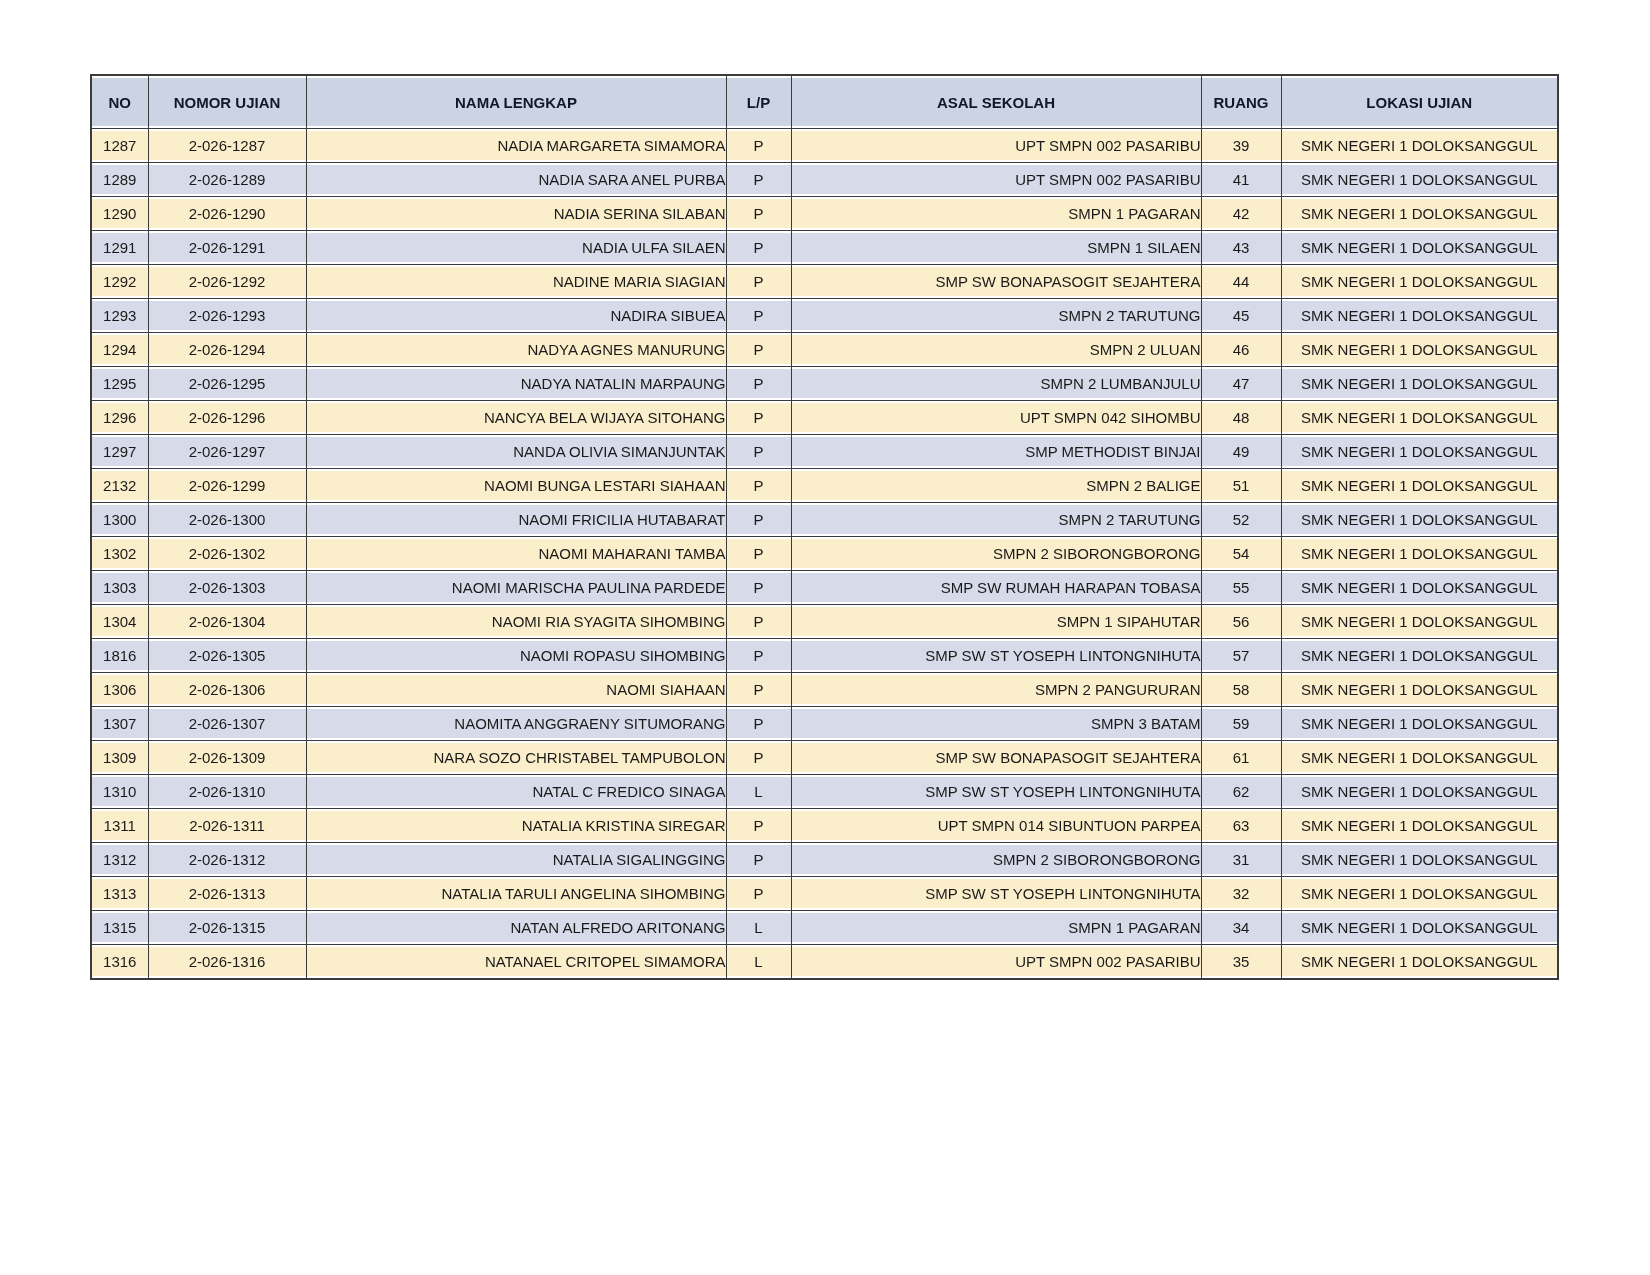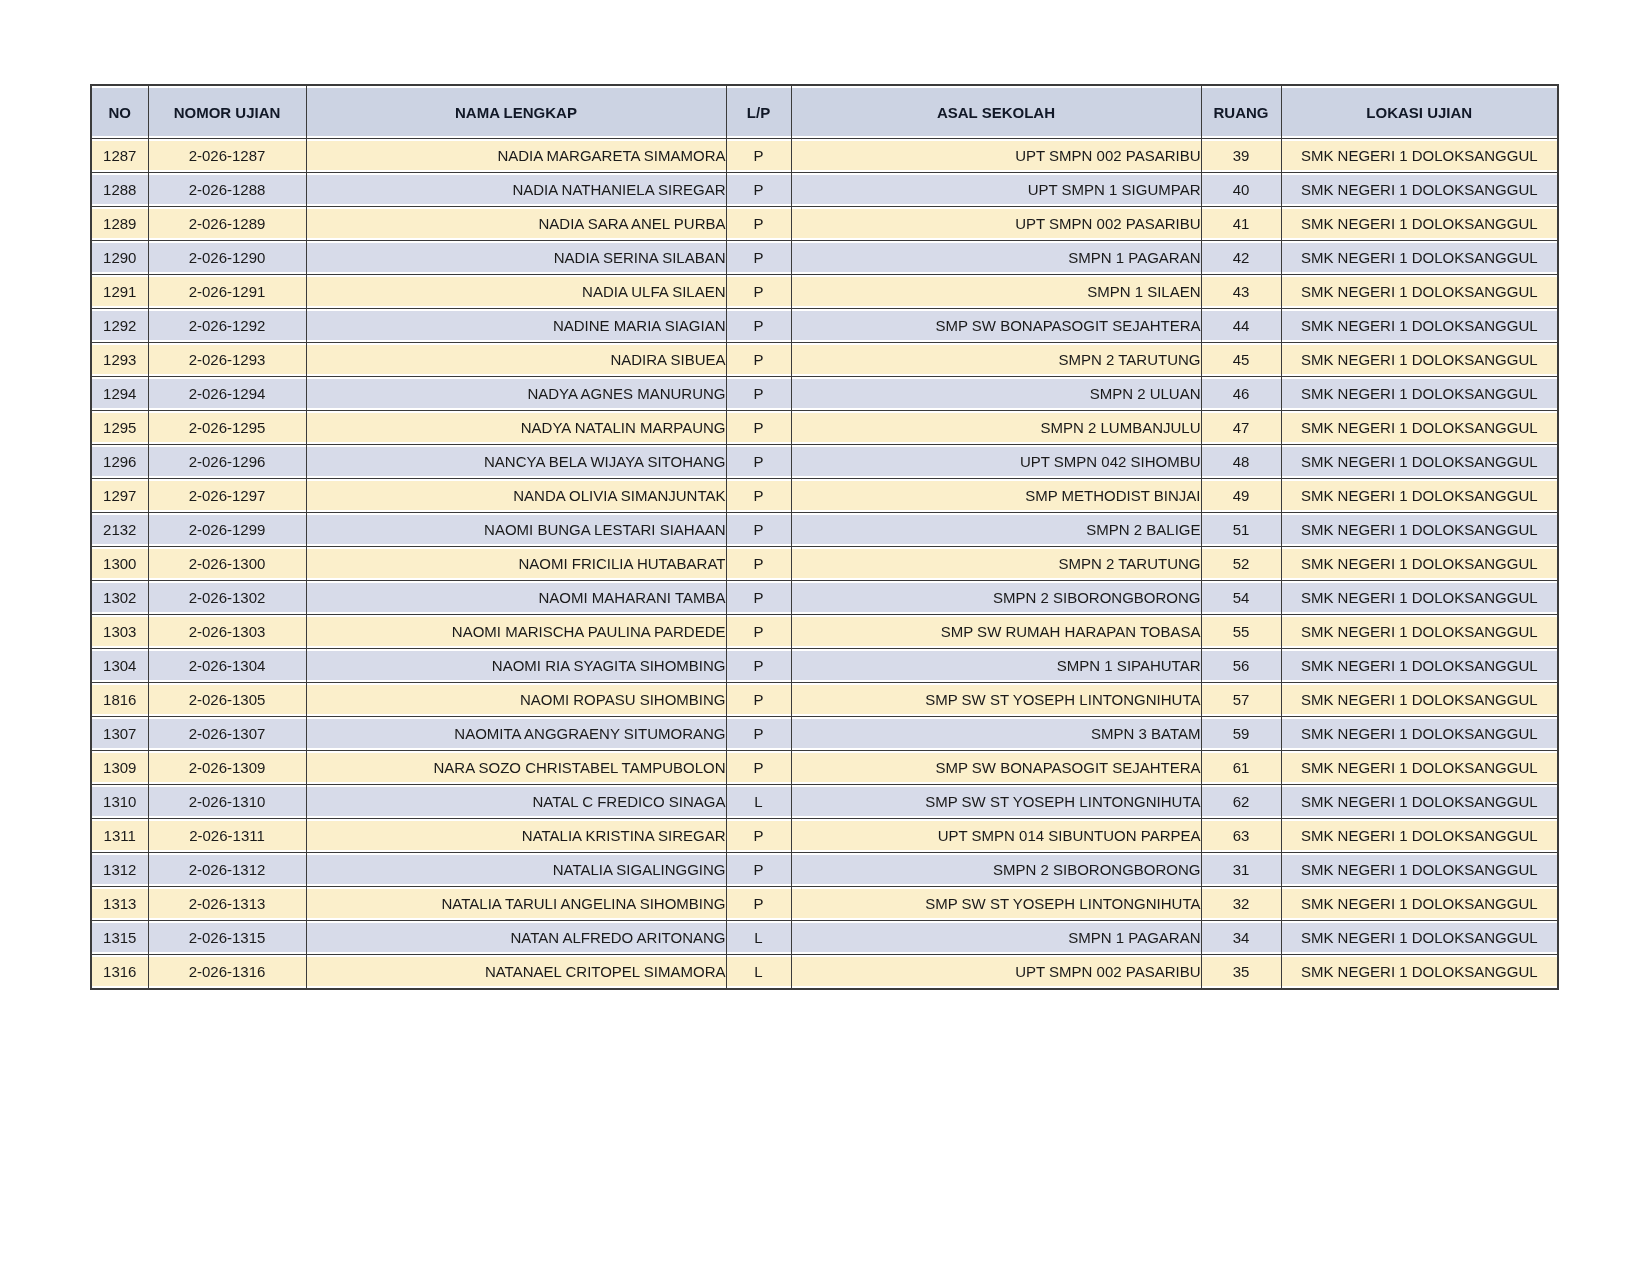--- a/index.html
+++ b/index.html
@@ -7,21 +7,21 @@
     padding: 0;
     background: #ffffff;
     width: 1650px;
     height: 1275px;
     font-family: "Liberation Sans", sans-serif;
     color: #1a1a1a;
   }
   .table-wrap {
     position: absolute;
     left: 90px;
-    top: 84px;
+    top: 74px;
     width: 1467px;
   }
   table.roster {
     border-collapse: collapse;
     table-layout: fixed;
     width: 1467px;
     border: 2px solid #3b3b3b;
   }
   table.roster th, table.roster td {
     border: 1px solid #3b3b3b;
@@ -76,29 +76,20 @@
         <tr>
           <td class="al-center">1287</td>
           <td class="al-center">2-026-1287</td>
           <td class="al-left">NADIA MARGARETA SIMAMORA</td>
           <td class="al-center">P</td>
           <td class="al-left">UPT SMPN 002 PASARIBU</td>
           <td class="al-center">39</td>
           <td class="al-center">SMK NEGERI 1 DOLOKSANGGUL</td>
         </tr>
         <tr>
-          <td class="al-center">1288</td>
-          <td class="al-center">2-026-1288</td>
-          <td class="al-left">NADIA NATHANIELA SIREGAR</td>
-          <td class="al-center">P</td>
-          <td class="al-left">UPT SMPN 1 SIGUMPAR</td>
-          <td class="al-center">40</td>
-          <td class="al-center">SMK NEGERI 1 DOLOKSANGGUL</td>
-        </tr>
-        <tr>
           <td class="al-center">1289</td>
           <td class="al-center">2-026-1289</td>
           <td class="al-left">NADIA SARA ANEL PURBA</td>
           <td class="al-center">P</td>
           <td class="al-left">UPT SMPN 002 PASARIBU</td>
           <td class="al-center">41</td>
           <td class="al-center">SMK NEGERI 1 DOLOKSANGGUL</td>
         </tr>
         <tr>
           <td class="al-center">1290</td>
@@ -217,20 +208,29 @@
           <td class="al-center">56</td>
           <td class="al-center">SMK NEGERI 1 DOLOKSANGGUL</td>
         </tr>
         <tr>
           <td class="al-center">1816</td>
           <td class="al-center">2-026-1305</td>
           <td class="al-left">NAOMI ROPASU SIHOMBING</td>
           <td class="al-center">P</td>
           <td class="al-left">SMP SW ST YOSEPH LINTONGNIHUTA</td>
           <td class="al-center">57</td>
+          <td class="al-center">SMK NEGERI 1 DOLOKSANGGUL</td>
+        </tr>
+        <tr>
+          <td class="al-center">1306</td>
+          <td class="al-center">2-026-1306</td>
+          <td class="al-left">NAOMI SIAHAAN</td>
+          <td class="al-center">P</td>
+          <td class="al-left">SMPN 2 PANGURURAN</td>
+          <td class="al-center">58</td>
           <td class="al-center">SMK NEGERI 1 DOLOKSANGGUL</td>
         </tr>
         <tr>
           <td class="al-center">1307</td>
           <td class="al-center">2-026-1307</td>
           <td class="al-left">NAOMITA ANGGRAENY SITUMORANG</td>
           <td class="al-center">P</td>
           <td class="al-left">SMPN 3 BATAM</td>
           <td class="al-center">59</td>
           <td class="al-center">SMK NEGERI 1 DOLOKSANGGUL</td>

